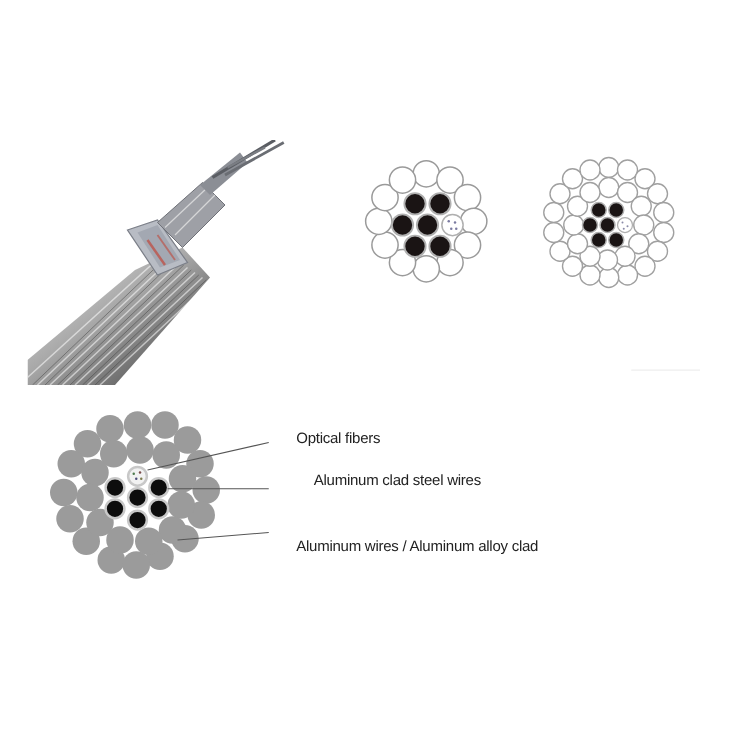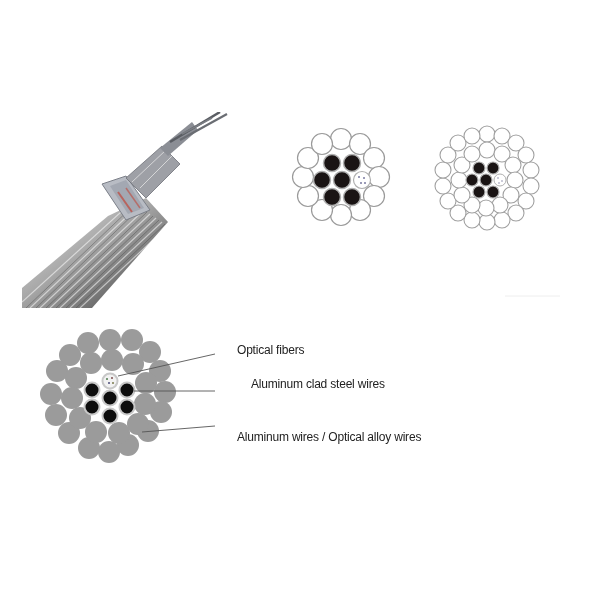--- a/index.html
+++ b/index.html
@@ -192,13 +192,13 @@
     <circle cx="113" cy="383" r="1" fill="#7a7a4d"></circle>
   </g>
 
   <line x1="118" y1="376" x2="215" y2="354" stroke="#555555" stroke-width="0.9"></line>
   <line x1="134" y1="391" x2="215" y2="391" stroke="#555555" stroke-width="0.9"></line>
   <line x1="142" y1="432" x2="215" y2="426" stroke="#555555" stroke-width="0.9"></line>
 </svg>
 
 <div class="label" style="left:237px;top:343px;">Optical fibers</div>
 <div class="label" style="left:251px;top:377px;">Aluminum clad steel wires</div>
-<div class="label" style="left:237px;top:430px;">Aluminum wires / Optical alloy wires</div>
+<div class="label" style="left:237px;top:430px;">Aluminum wires / Aluminum alloy clad</div>
 
 </body></html>

